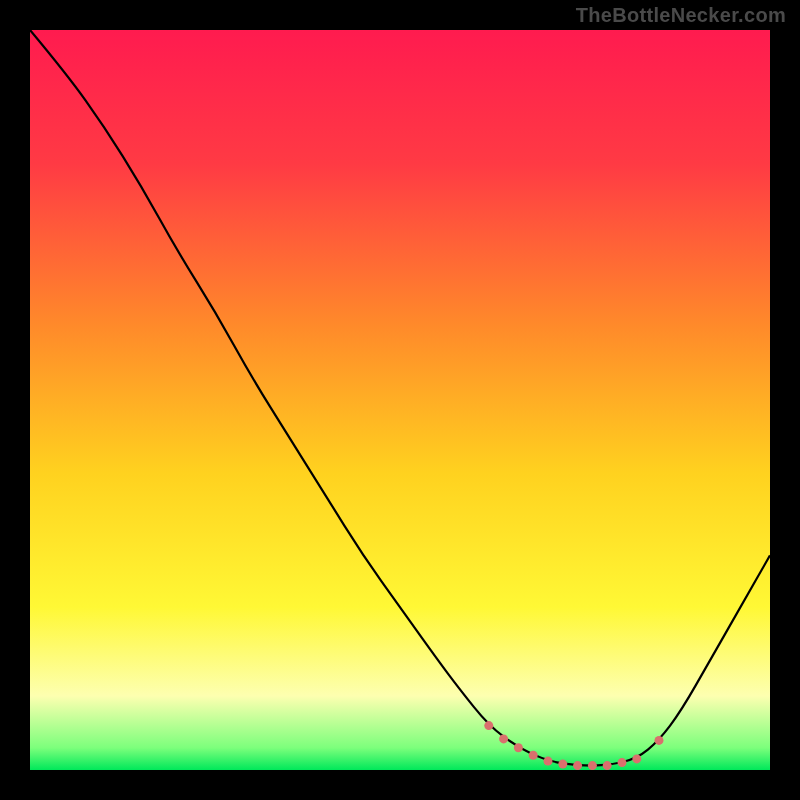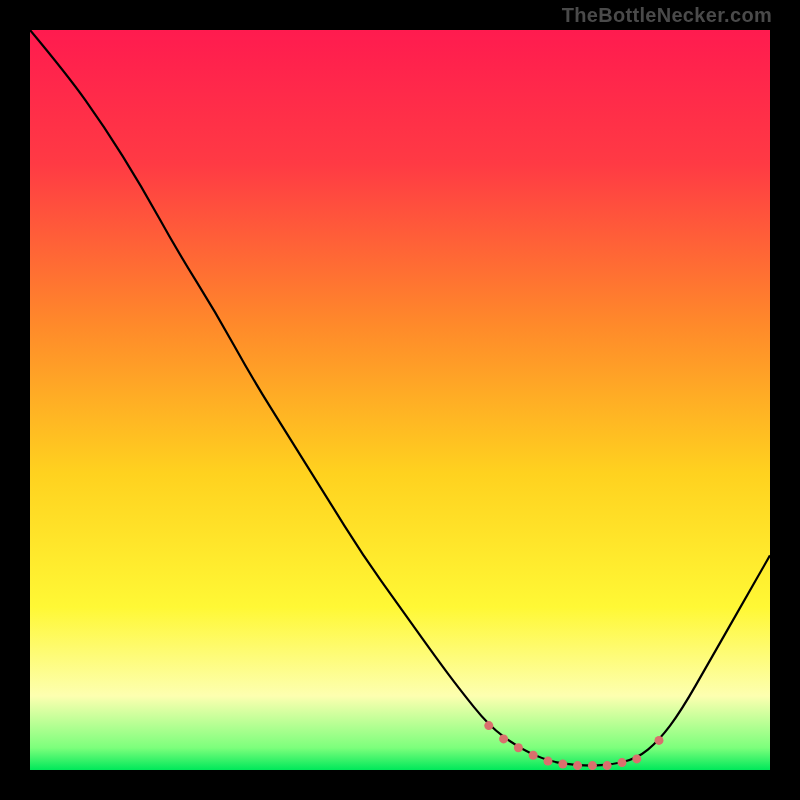--- a/index.html
+++ b/index.html
@@ -13,21 +13,21 @@
   }
   .frame {
     position: relative;
     width: 800px;
     height: 800px;
     background: #000;
   }
   .watermark {
     position: absolute;
     top: 4px;
-    right: 28px;
+    right: 14px;
     color: #4a4a4a;
     font-size: 20px;
     font-weight: bold;
     letter-spacing: 0.3px;
     z-index: 10;
   }
   .plot-wrap {
     position: absolute;
     left: 30px;
     top: 30px;

